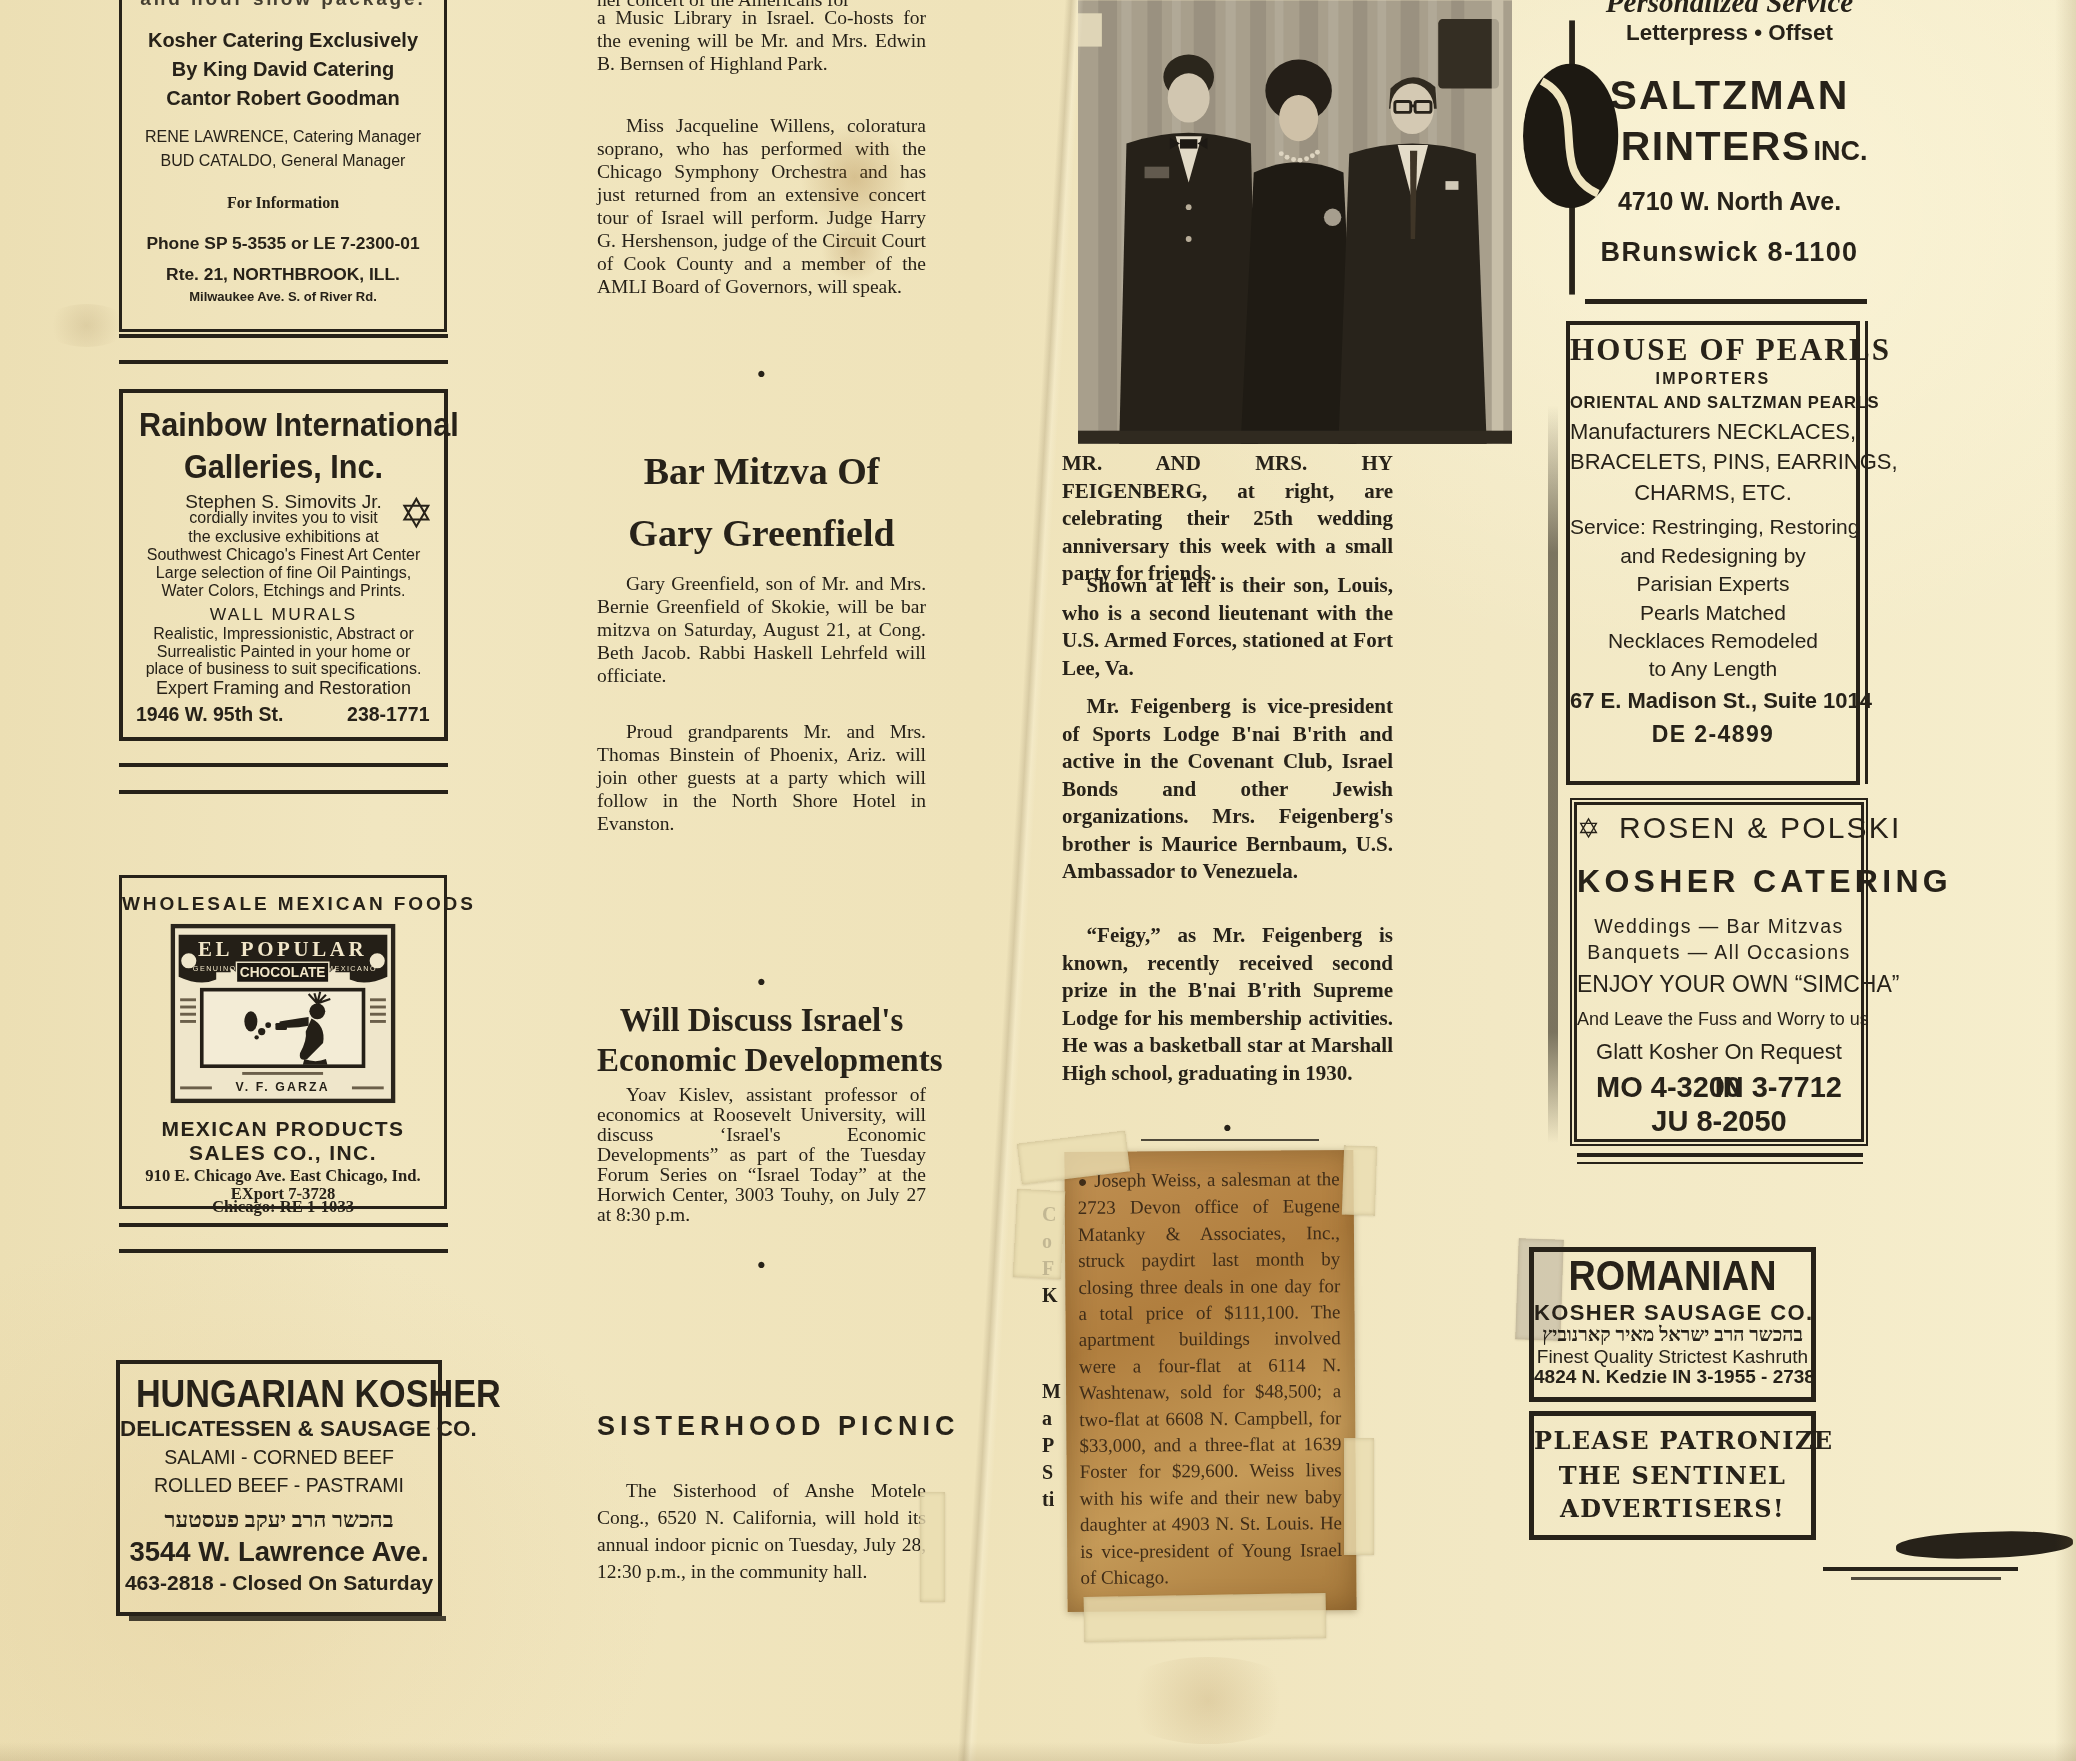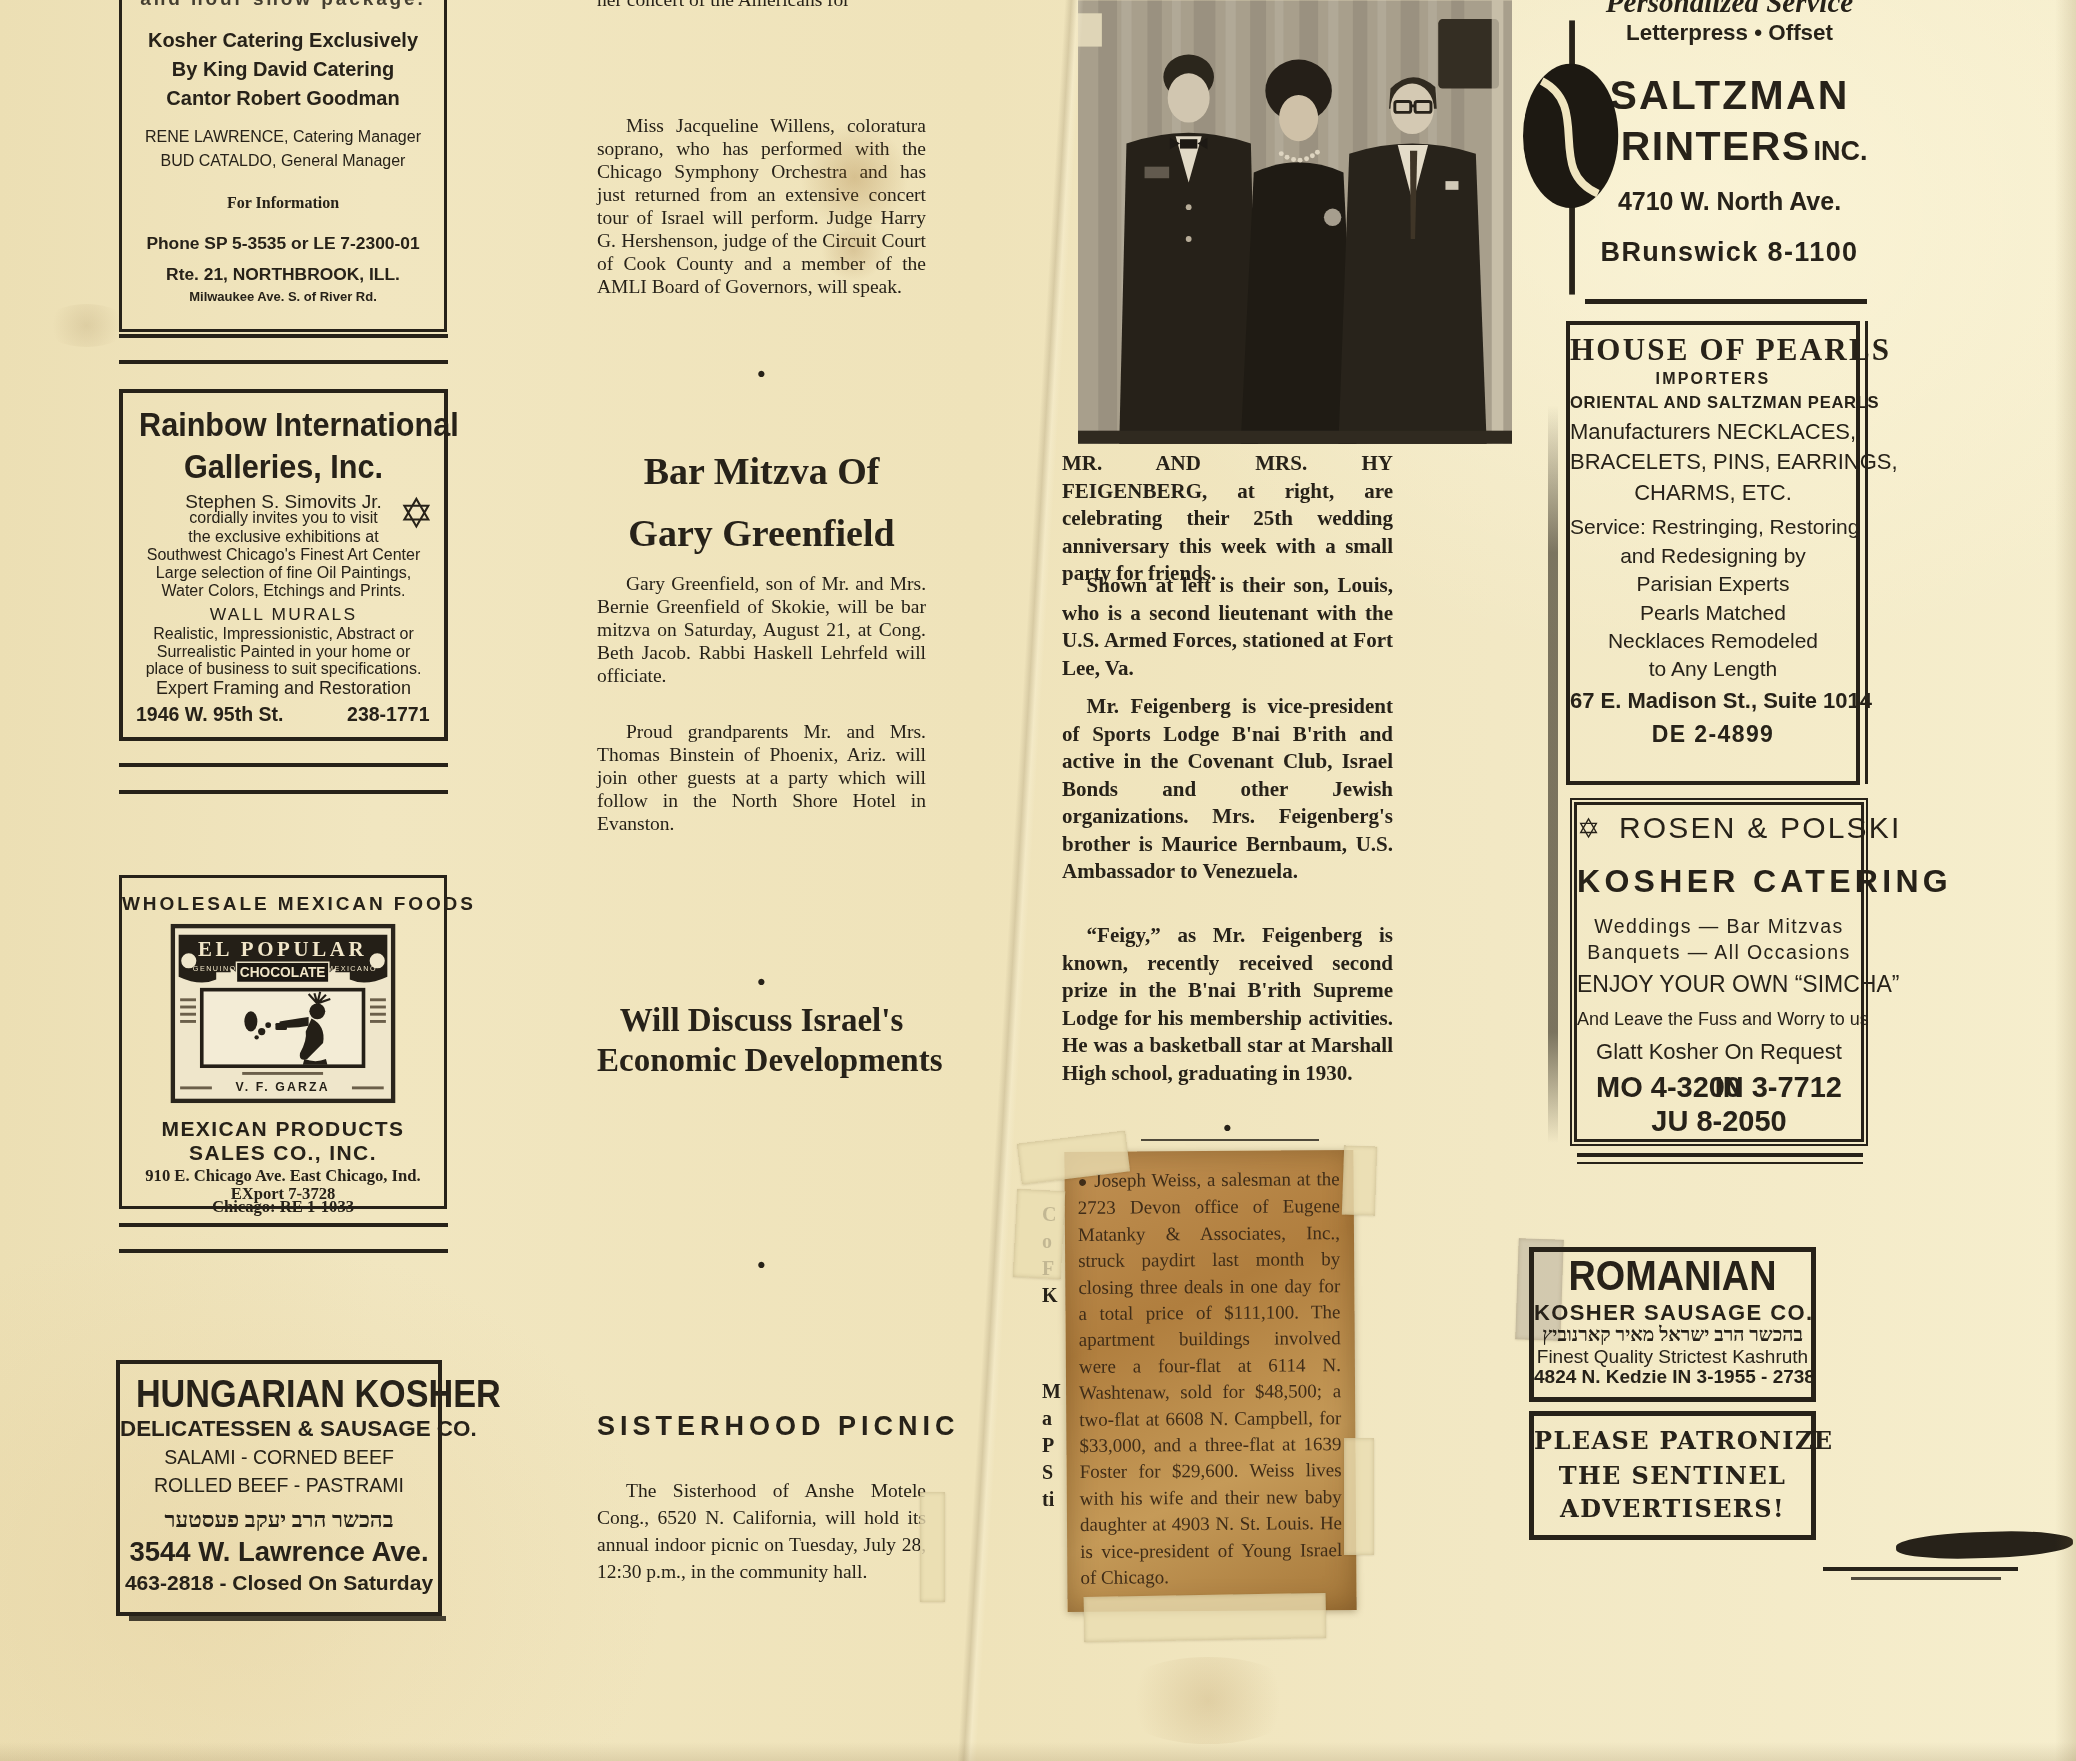--- a/index.html
+++ b/index.html
@@ -134,29 +134,31 @@
     <div class="ln sans" style="top:82px;font-size:19.5px;">SALAMI  -  CORNED BEEF</div>
     <div class="ln sans" style="top:110px;font-size:19.5px;">ROLLED BEEF  -  PASTRAMI</div>
     <div class="ln b" style="top:143px;font-size:22.4px;">בהכשר הרב יעקב פעסטער</div>
     <div class="ln sans b" style="top:172px;font-size:27.5px;">3544 W. Lawrence Ave.</div>
     <div class="ln sans b" style="top:207px;font-size:21px;">463-2818 - Closed On Saturday</div>
   </section>
   <div class="rule" style="left:129px;top:1616px;width:317px;height:5px;opacity:.85;"></div>
 
   <div class="abs" id="midcol" style="left:597px;top:0;width:329px;height:1761px;">
     <div class="par mid-p nw" style="top:-12.3px;text-align:justify;">her concert of the Americans for</div>
+    <div class="par mid-p" style="top:5.8px;">a Music Library in Israel. Co-hosts for the evening will be Mr. and Mrs. Edwin B. Bernsen of Highland Park.</div>
     <div class="par mid-p" style="top:114px;text-indent:29px;">Miss Jacqueline Willens, coloratura soprano, who has performed with the Chicago Symphony Orchestra and has just returned from an extensive concert tour of Israel will perform. Judge Harry G. Hershenson, judge of the Circuit Court of Cook County and a member of the AMLI Board of Governors, will speak.</div>
     <div class="bullet" style="top:365px;">●</div>
     <div class="ln serif b" style="top:449px;font-size:38px;">Bar Mitzva Of</div>
     <div class="ln serif b" style="top:511px;font-size:38px;">Gary Greenfield</div>
     <div class="par mid-p" style="top:572px;text-indent:29px;">Gary Greenfield, son of Mr. and Mrs. Bernie Greenfield of Skokie, will be bar mitzva on Saturday, August 21, at Cong. Beth Jacob. Rabbi Haskell Lehrfeld will officiate.</div>
     <div class="par mid-p" style="top:720px;text-indent:29px;">Proud grandparents Mr. and Mrs. Thomas Binstein of Phoenix, Ariz. will join other guests at a party which will follow in the North Shore Hotel in Evanston.</div>
     <div class="bullet" style="top:973px;">●</div>
     <div class="ln serif b" style="top:1002px;font-size:33px;">Will Discuss Israel's</div>
     <div class="ln serif b" style="top:1042px;font-size:33px;">Economic Developments</div>
+    <div class="par" style="top:1085px;font-size:19.5px;line-height:20px;text-indent:29px;">Yoav Kislev, assistant professor of economics at Roosevelt University, will discuss ‘Israel's Economic Developments” as part of the Tuesday Forum Series on “Israel Today” at the Horwich Center, 3003 Touhy, on July 27 at 8:30 p.m.</div>
     <div class="bullet" style="top:1256px;">●</div>
     <div class="ln sans b" style="top:1411px;font-size:27px;letter-spacing:5px;">SISTERHOOD PICNIC</div>
     <div class="par" style="top:1477px;font-size:19.5px;line-height:27px;text-indent:29px;">The Sisterhood of Anshe Motele Cong., 6520 N. California, will hold its annual indoor picnic on Tuesday, July 28, 12:30 p.m., in the community hall.</div>
   </div>
 
   <svg class="abs" style="left:1078px;top:0;" width="434" height="444" viewBox="0 0 600 613">
     <rect width="600" height="613" fill="#aaa291"></rect>
     <g fill="#000" opacity=".09">
       <rect x="28" width="26" height="613"></rect>
         <rect x="96" width="20" height="613"></rect>

